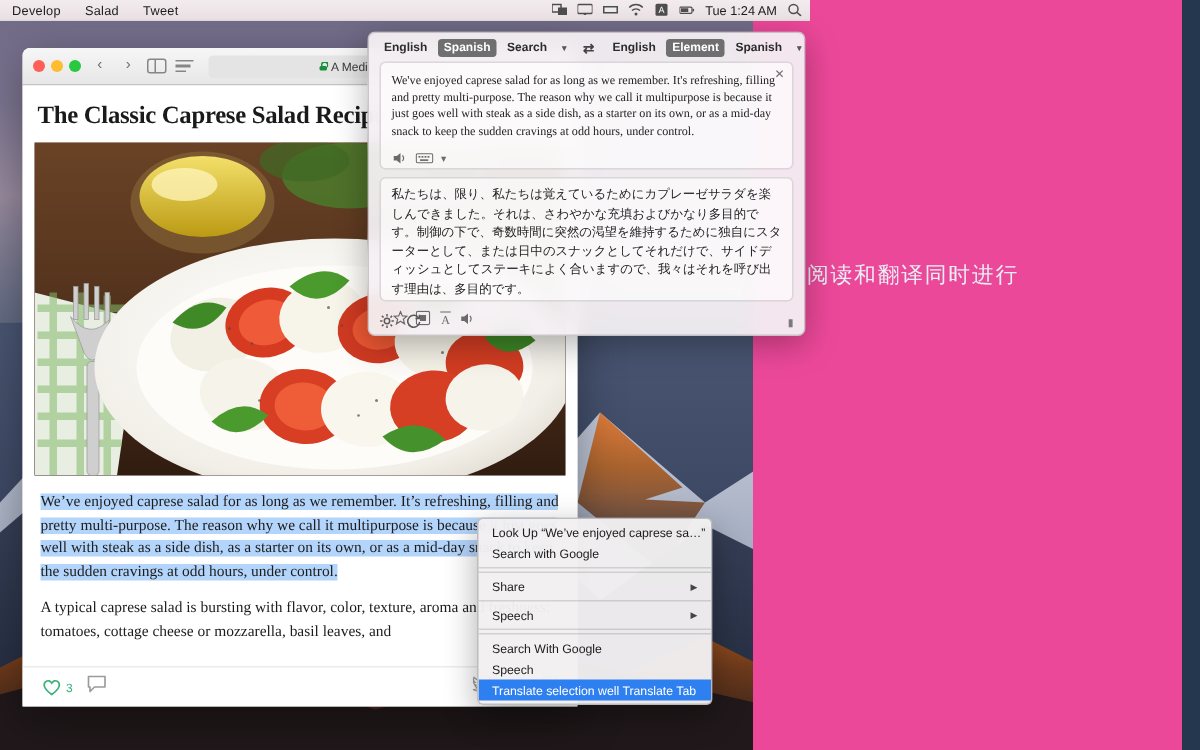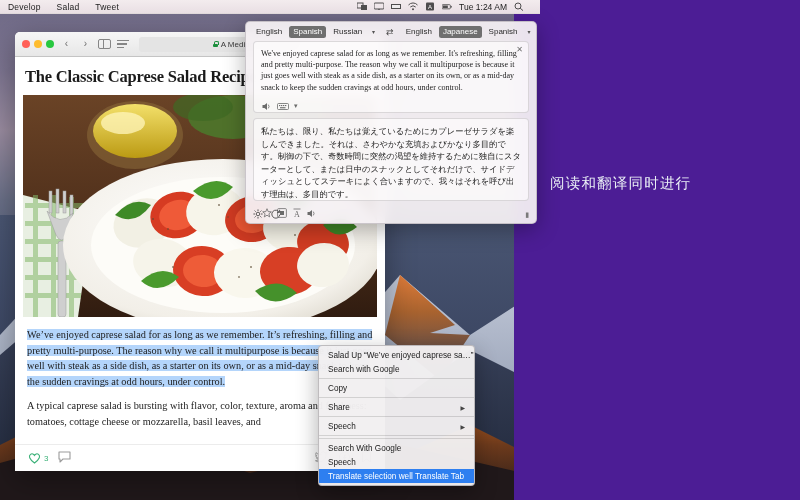--- a/index.html
+++ b/index.html
@@ -22,21 +22,21 @@
 
   
   #menubar {
     position: absolute; left: 0; top: 0; width: 540px; height: 14px;
     background: linear-gradient(#f3ecee, #e9dfe4);
     display: flex; align-items: center; font-size: 8.5px; color: #1b1b1b;
     border-bottom: 1px solid rgba(0,0,0,.08);
     z-index: 40;
   }
   #menubar .mi { padding: 0 8px; letter-spacing: .2px; }
-  #menubar .right { margin-left: auto; display: flex; align-items: center; gap: 7px; padding-right: 16px; }
+  #menubar .right { margin-left: auto; display: flex; align-items: center; gap: 7px; padding-right: 5px; }
   .mb-ic { width: 10px; height: 9px; display: inline-block; opacity: .85; }
   .mb-time { font-size: 8.5px; }
 
   
   #safari {
     position: absolute; left: 15px; top: 32px; width: 370px; height: 439px;
     background: #fff; border-radius: 5px 5px 0 0;
     box-shadow: 0 8px 30px rgba(0,0,0,.35);
     overflow: hidden; z-index: 20;
   }
@@ -90,36 +90,36 @@
 
   
   #popup {
     position: absolute; left: 245px; top: 21px; width: 292px; height: 203px;
     background: rgba(244,240,243,.94); border-radius: 5px;
     box-shadow: 0 6px 22px rgba(0,0,0,.3); border: 1px solid rgba(150,145,150,.45);
     z-index: 30; overflow: hidden; backdrop-filter: blur(6px);
   }
   #langbar {
     height: 19px; display: flex; align-items: center; padding: 0 6px; gap: 3px;
-    font-size: 8px; color: #2c2c2c;
+    font-size: 8px; color: #2c2c2c; font-weight: bold;
   }
   .lg { padding: 1.5px 4px; border-radius: 2.5px; white-space: nowrap; }
   .lg.active { background: #6f6f6f; color: #fff; }
   .caret { font-size: 6px; color: #555; padding: 0 3px; }
   .swap { color: #444; font-size: 9px; padding: 0 5px; }
   #translate-btn {
     background: #2e7ff0; color: #fff; font-size: 8px; padding: 2.5px 8px;
     border-radius: 3px; margin-left: auto;
   }
   .txtcard {
     margin: 0 7px 5px 7px; background: rgba(255,255,255,.62); border-radius: 4px;
     border: 1px solid rgba(170,165,170,.4); position: relative; padding: 6px 7px 3px 7px;
   }
   .txtcard .content { font-size: 8.1px; line-height: 11.2px; color: #232323; font-family: Liberation Serif, serif; }
-  .txtcard .jp { font-size: 8.3px; line-height: 12.5px; color: #222; font-family: Liberation Sans, sans-serif; }
+  .txtcard .jp { font-size: 8.3px; line-height: 12.5px; color: #222; font-family: Liberation Mono, monospace; }
   .close-x {
     position: absolute; right: 5px; top: 4px; font-size: 8px; color: #6c6c6c; line-height: 1;
   }
   .icrow { display: flex; align-items: center; gap: 5px; padding: 4px 0 2px 1px; color: #6b6b6b; }
   #popfoot {
     position: absolute; left: 0; right: 0; bottom: 0; height: 16px;
     display: flex; align-items: center; padding: 0 7px; gap: 8px; color: #5a5a5a; font-size: 8px;
   }
   #popfoot .dot { margin-left: auto; font-size: 7px; color: #7a7a7a; }
 
@@ -130,22 +130,22 @@
     border-radius: 4px; box-shadow: 0 7px 22px rgba(0,0,0,.32);
     z-index: 35; padding: 2px 0; overflow: hidden;
   }
   .ct { font-size: 8.2px; color: #1b1b1b; padding: 2.5px 9px; display: flex; align-items: center; white-space: nowrap; }
   .ct .arrow { margin-left: auto; font-size: 6px; color: #444; }
   .ct.hl { background: #2e7ff0; color: #fff; }
   .sep { height: 1px; background: rgba(0,0,0,.13); margin: 2px 0; }
 
   
   #panel {
-    position: absolute; right: 0; top: 0; width: 286px; height: 500px;
-    background: #4c1d95; z-index: 10;
+    position: absolute; right: 12px; top: 0; width: 286px; height: 500px;
+    background: #ec4899; z-index: 10;
   }
   #panel .cap {
     position: absolute; left: 36px; color: #e9eef5;
     font-size: 14.5px; letter-spacing: 1.2px; font-family: "DejaVu Sans", sans-serif;
   }
   #cap1 { top: 174px; }
   #cap2 { top: 314px; }
 </style>
 </head>
 <body>
@@ -396,25 +396,25 @@
     </div>
 
   </div>
 </div>
 
 <div id="popup">
 
   <div id="langbar">
     <span class="lg">English</span>
     <span class="lg active">Spanish</span>
-    <span class="lg">Russian</span>
+    <span class="lg">Search</span>
     <span class="caret">▾</span>
     <span class="swap">⇄</span>
     <span class="lg">English</span>
-    <span class="lg active">Japanese</span>
+    <span class="lg active">Element</span>
     <span class="lg">Spanish</span>
     <span class="caret">▾</span>
     <span id="translate-btn">Translate</span>
   </div>
 
   <div class="txtcard" style="height:72px;">
     <span class="close-x">✕</span>
     <div class="content">We've enjoyed caprese salad for as long as we remember. It's refreshing, filling and pretty multi-purpose. The reason why we call it multipurpose is because it just goes well with steak as a side dish, as a starter on its own, or as a mid-day snack to keep the sudden cravings at odd hours, under control.</div>
     <div class="icrow">
       <span>
@@ -489,29 +489,26 @@
           <path d="M8.3 3.2 A4 4 0 1 0 8.8 5.6" fill="none" stroke="#5a5a5a" stroke-width="1"></path>
           <polyline points="8.6,0.8 8.6,3.4 6,3.4" fill="none" stroke="#5a5a5a" stroke-width="1"></polyline>
         </svg>
     </span>
     <span class="dot">▮</span>
   </div>
 </div>
 
 <div id="ctxmenu">
   <div class="ct">
-      <span>Salad Up “We’ve enjoyed caprese sa…”</span>
+      <span>Look Up “We’ve enjoyed caprese sa…”</span>
     </div>
   <div class="ct">
       <span>Search with Google</span>
     </div>
   <div class="sep"></div>
-  <div class="ct">
-      <span>Copy</span>
-    </div>
   <div class="sep"></div>
   <div class="ct">
       <span>Share</span>
       <span class="arrow">▶</span>
     </div>
   <div class="sep"></div>
   <div class="ct">
       <span>Speech</span>
       <span class="arrow">▶</span>
     </div>

